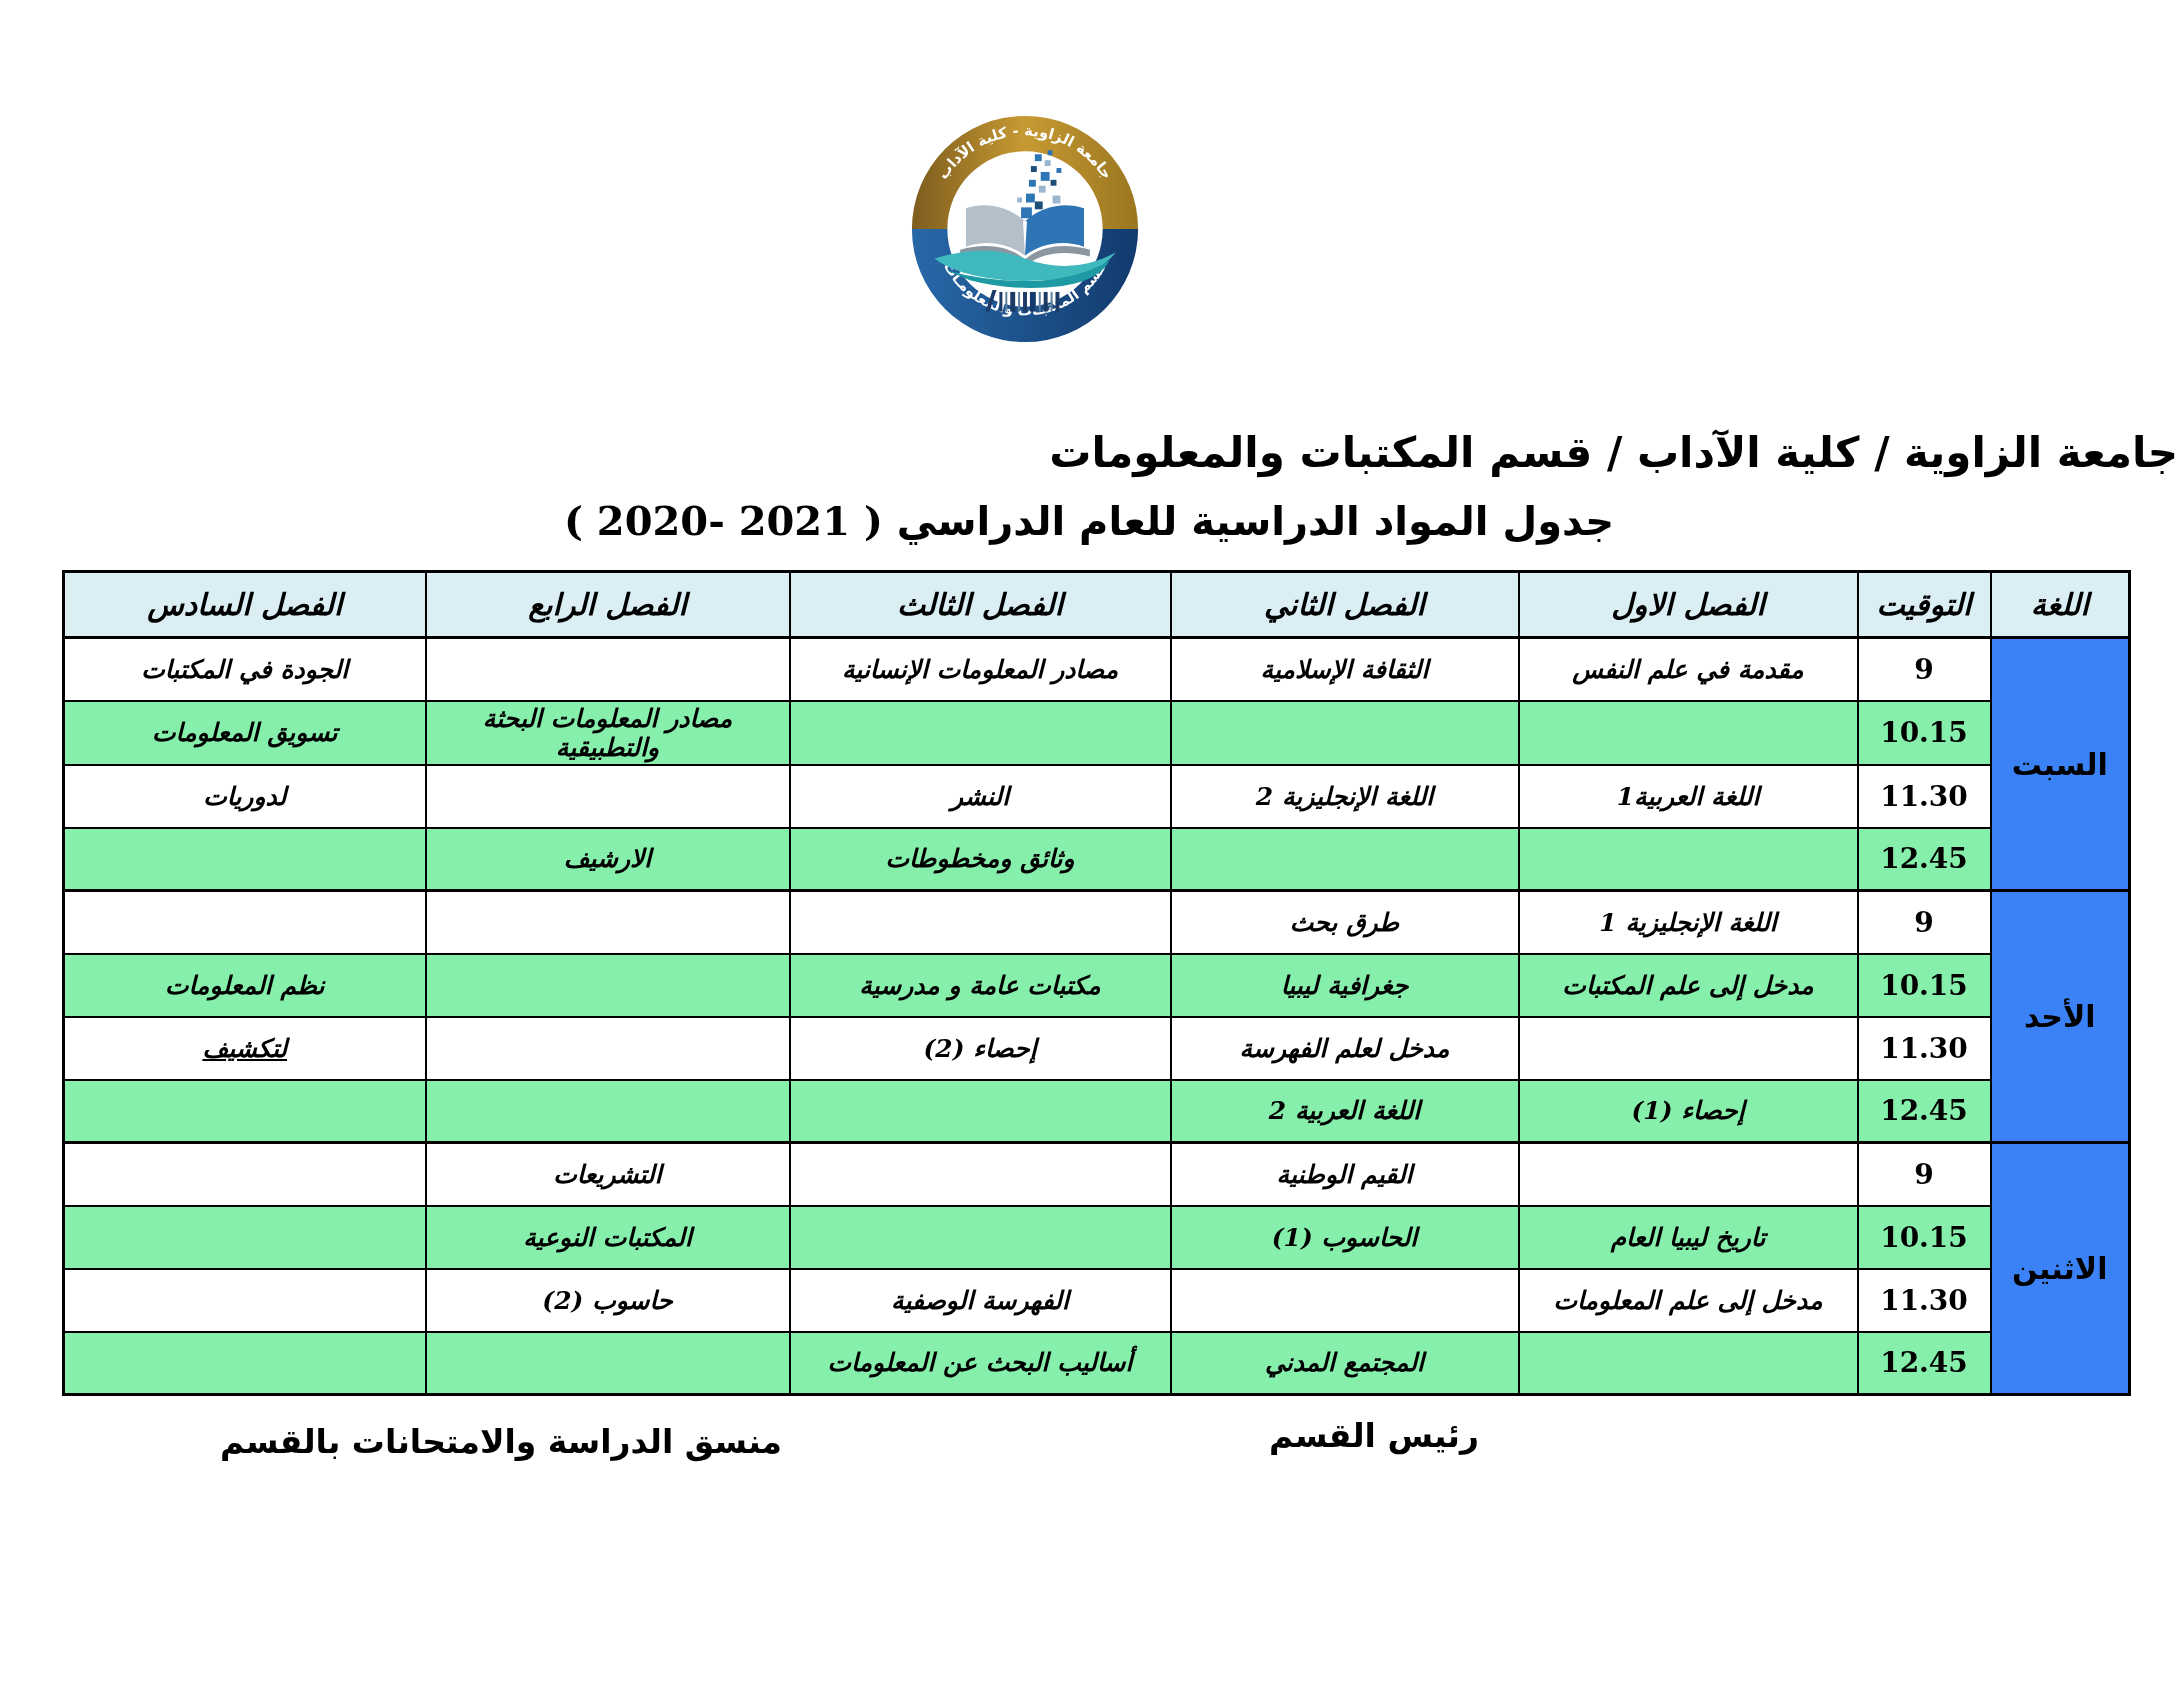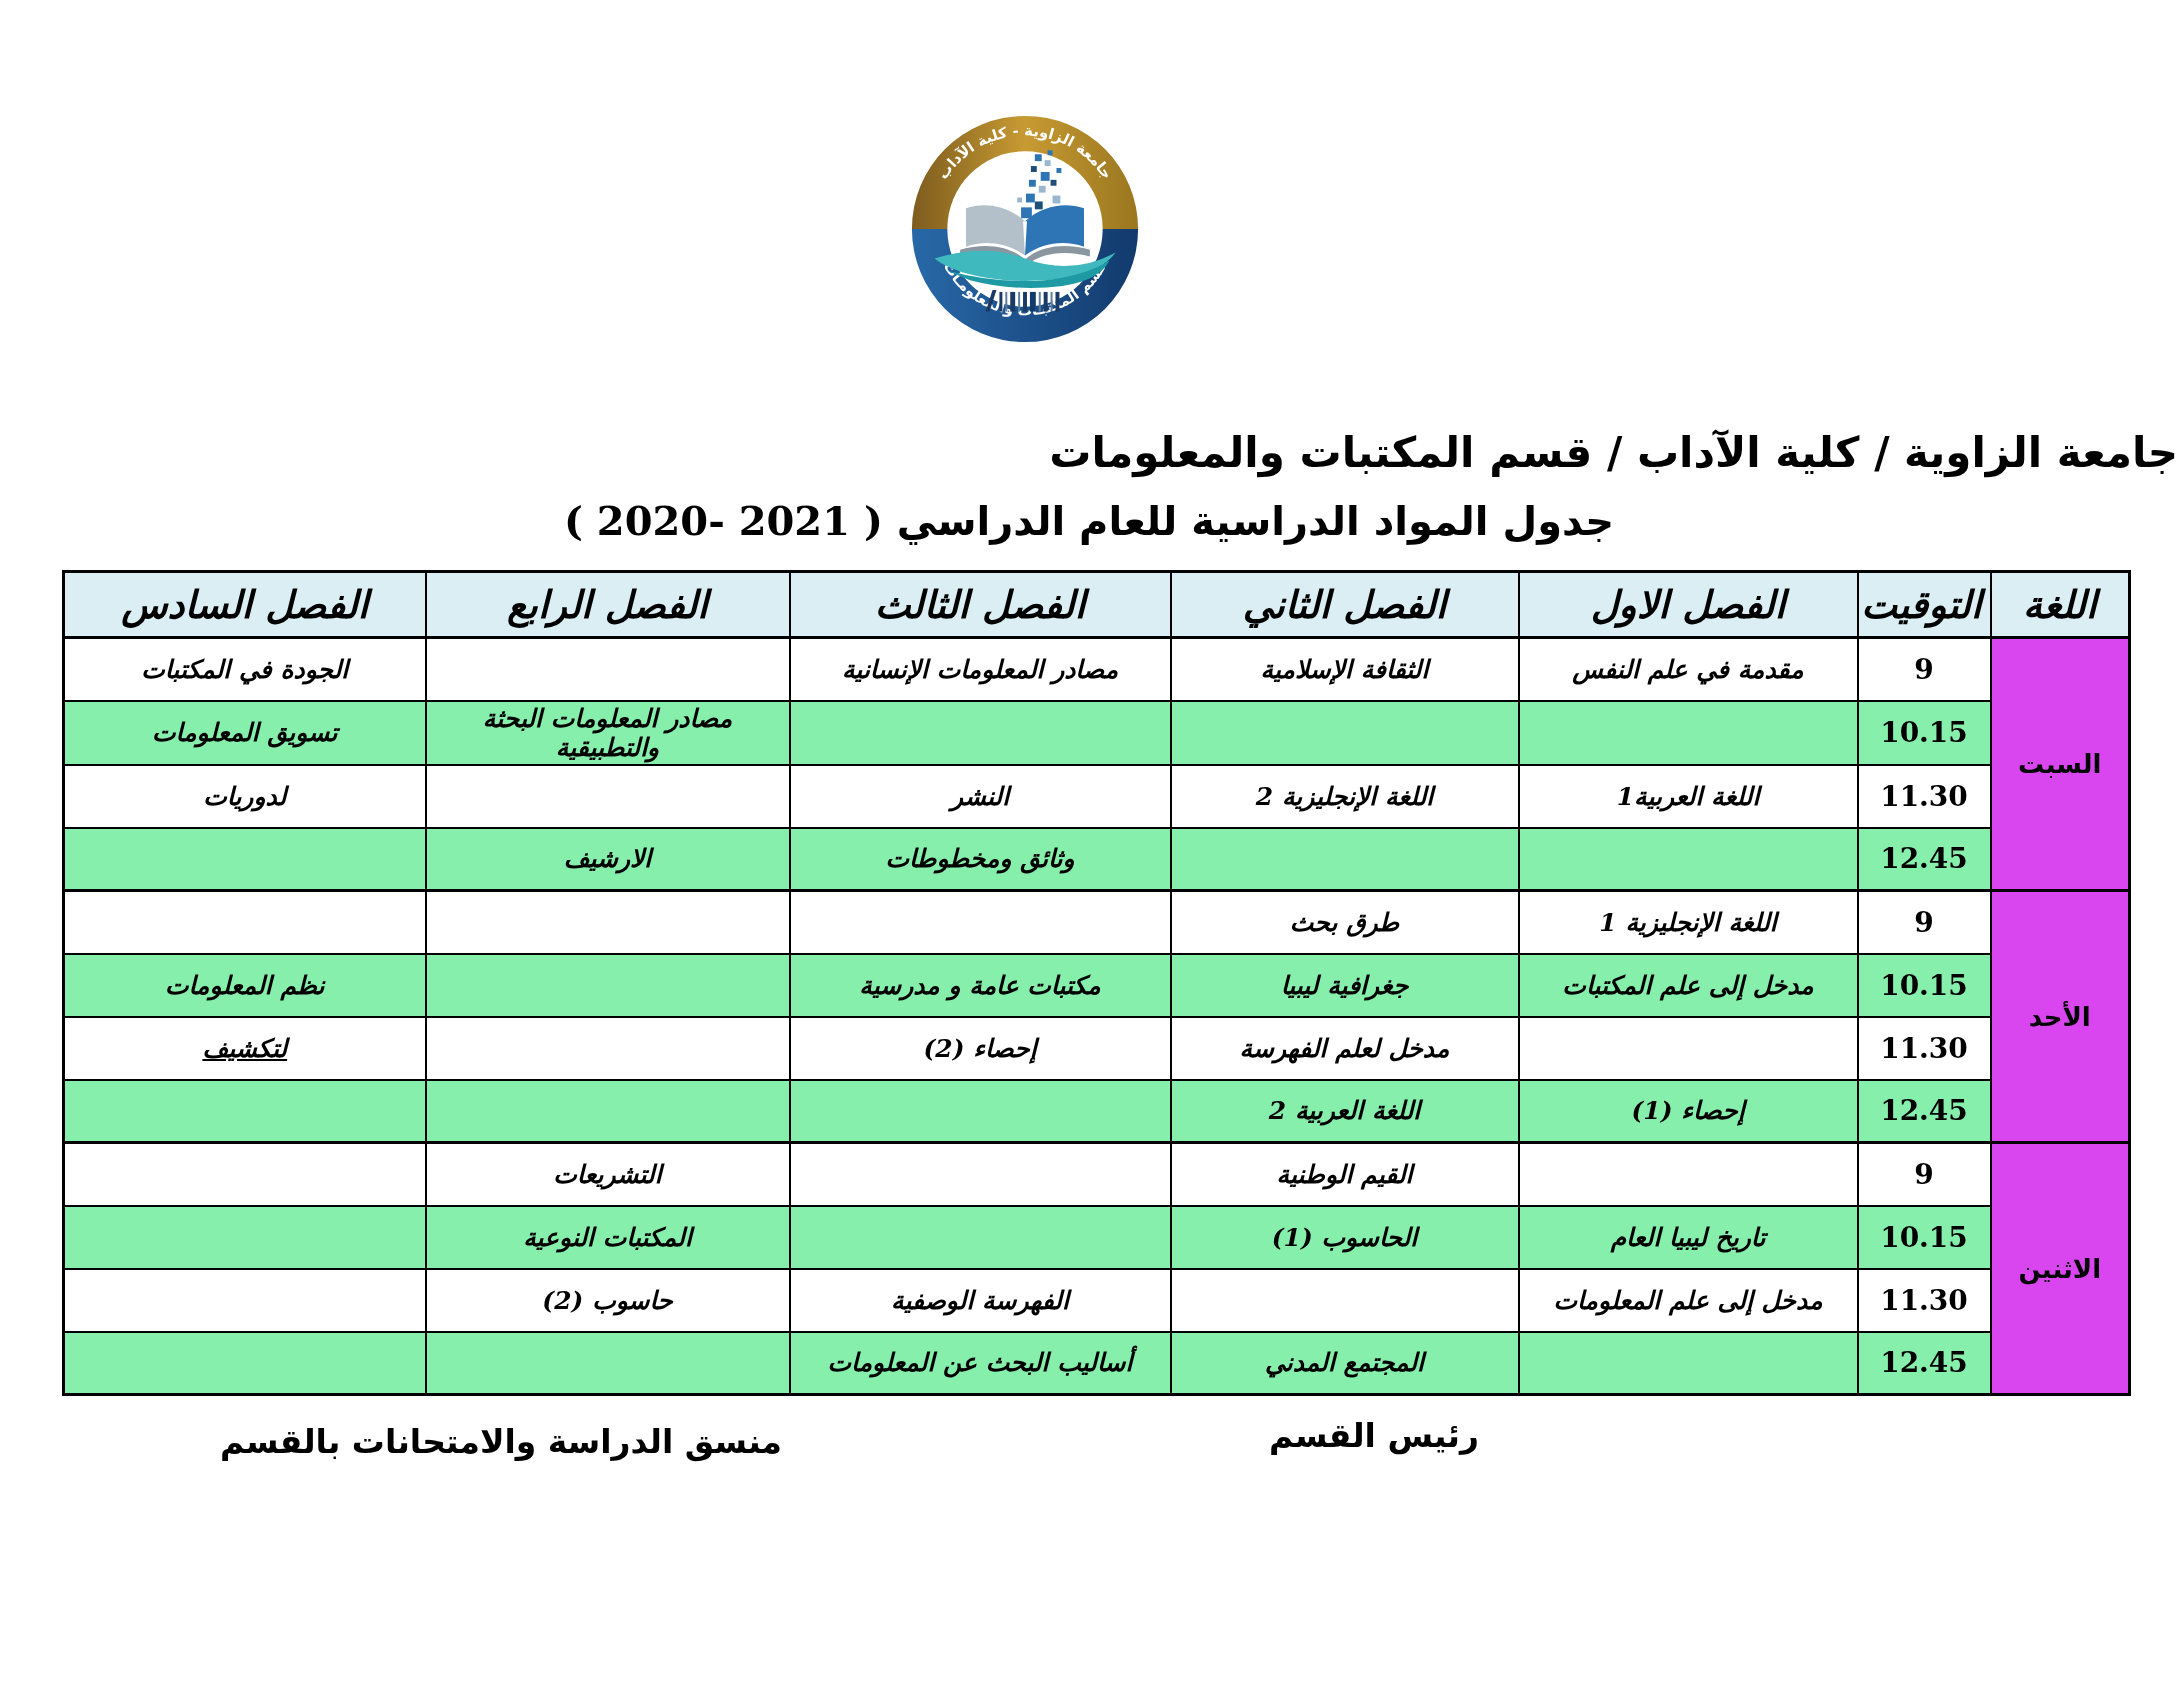--- a/index.html
+++ b/index.html
@@ -8,25 +8,25 @@
   .title1{position:absolute;top:428px;left:0;width:2178px;text-align:right;
           font-size:42px;font-weight:bold;direction:rtl;}
   .title2{position:absolute;top:497px;left:0;width:2178px;text-align:center;
           font-size:40px;font-weight:bold;direction:rtl;}
   .title2 .years{direction:ltr;unicode-bidi:embed;}
   table.sched{position:absolute;top:570px;left:62px;width:2066px;border-collapse:collapse;
           table-layout:fixed;direction:rtl;}
   .sched th,.sched td{border:2px solid #000;text-align:center;vertical-align:middle;
           padding:2px 8px;font-weight:bold;overflow:hidden;}
   .sched{border:3px solid #000;}
-  .sched thead th{height:59px;background:#daeef3;font-size:38px;font-style:italic;
+  .sched thead th{height:59px;background:#daeef3;font-size:30px;font-style:italic;
           font-family:"DejaVu Sans",sans-serif;}
   .sched thead th{border-bottom:3px solid #000;}
   .sched tbody tr{height:63px;}
-  td.day{background:#d946ef;font-size:26px;font-family:"DejaVu Sans",sans-serif;}
+  td.day{background:#3b82f6;font-size:30px;font-family:"DejaVu Sans",sans-serif;}
   td.t{font-size:28px;}
   td.c{font-size:25px;font-style:italic;}
   tr.b td{background:#86efac;}
   tr.day-first td{border-top:3px solid #000;}
   td.ul{text-decoration:underline;}
   .foot{position:absolute;font-size:33px;font-weight:bold;direction:rtl;}
   .foot-r{top:1416px;left:1233px;margin-left:36px;}
   .foot-l{top:1422px;left:220px;}
 </style>
 </head>

